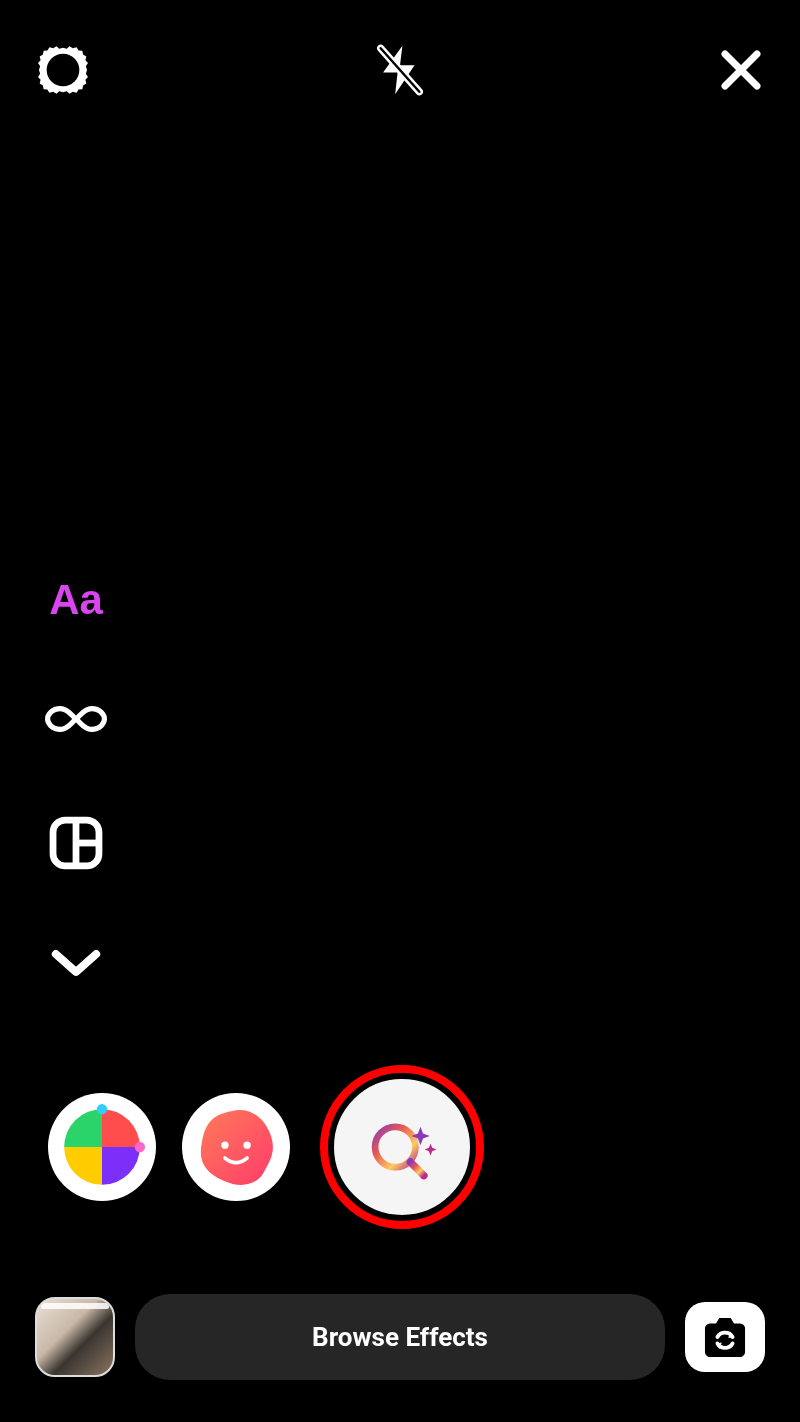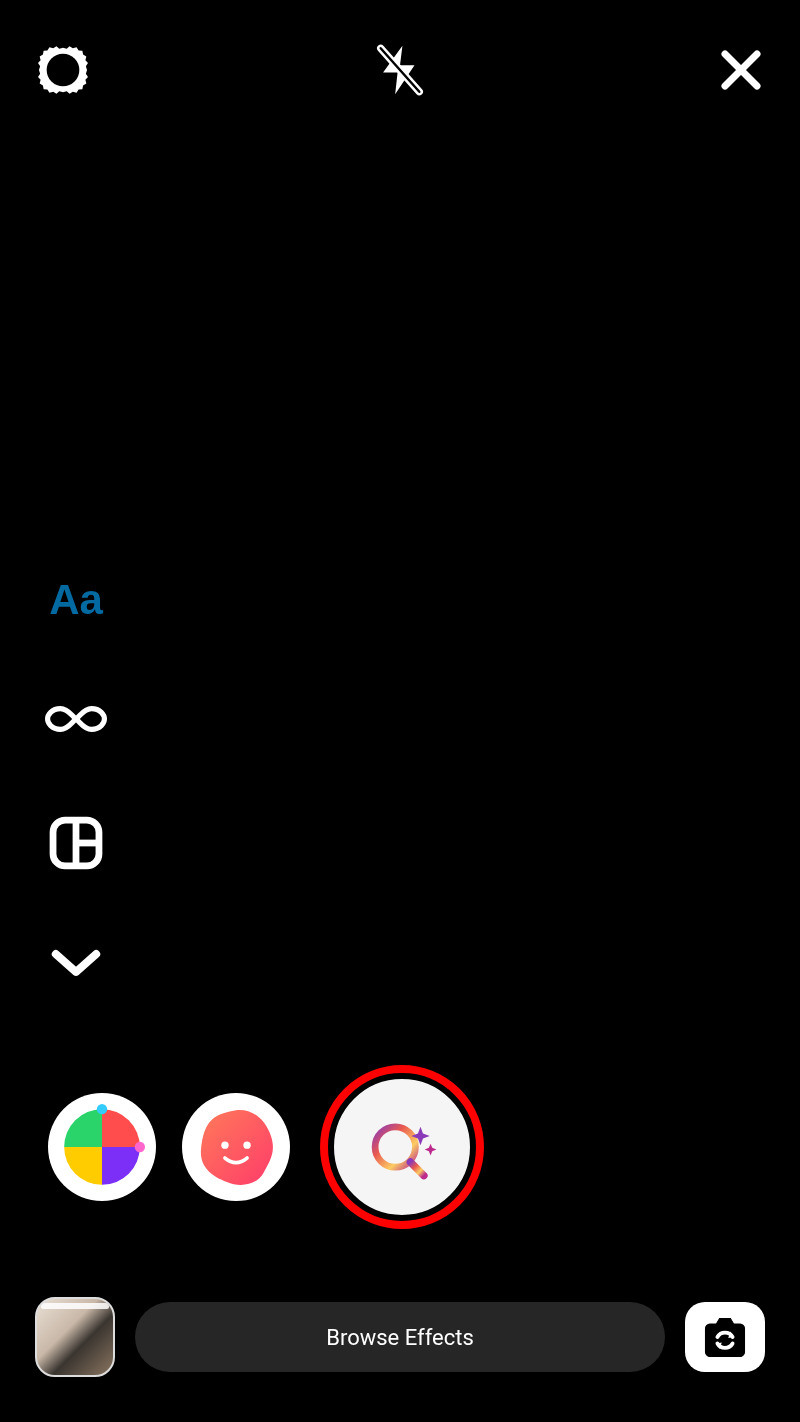--- a/index.html
+++ b/index.html
@@ -36,21 +36,21 @@
       left: 45px;
       top: 576px;
       display: flex;
       flex-direction: column;
       gap: 75px;
       align-items: center;
     }
     .tool-text {
       font-size: 42px;
       font-weight: 700;
-      color: #0369a1;
+      color: #d946ef;
       cursor: pointer;
       font-family: Arial, sans-serif;
     }
 
     
     .effects-row {
       position: absolute;
       bottom: 190px;
       left: 0;
       right: 0;
@@ -122,29 +122,29 @@
     .gallery-thumb::before {
       content: '';
       position: absolute;
       top: 4px; left: 4px; right: 4px;
       height: 6px;
       background: rgba(255,255,255,0.85);
       border-radius: 2px;
     }
     .browse-pill {
       flex: 1;
-      height: 70px;
+      height: 86px;
       background: #262626;
       border-radius: 35px;
       display: flex;
       align-items: center;
       justify-content: center;
       color: #ffffff;
-      font-size: 22px;
-      font-weight: 400;
+      font-size: 26px;
+      font-weight: 700;
       cursor: pointer;
     }
     .switch-cam {
       width: 80px;
       height: 70px;
       background: #ffffff;
       border-radius: 20px;
       display: flex;
       align-items: center;
       justify-content: center;

